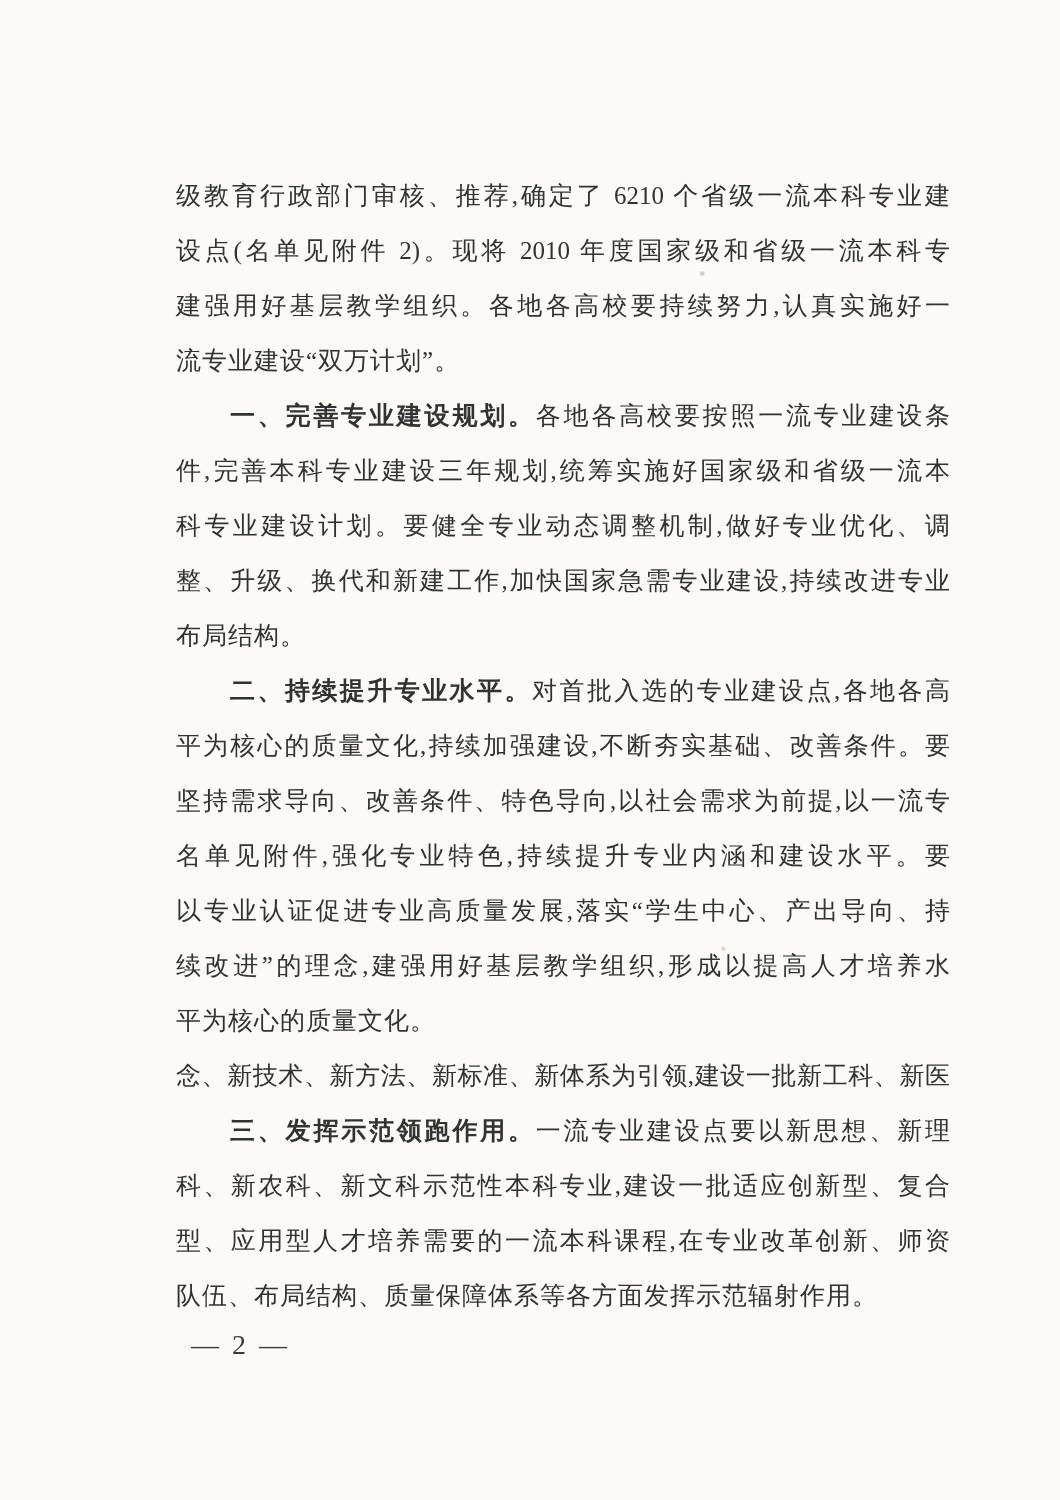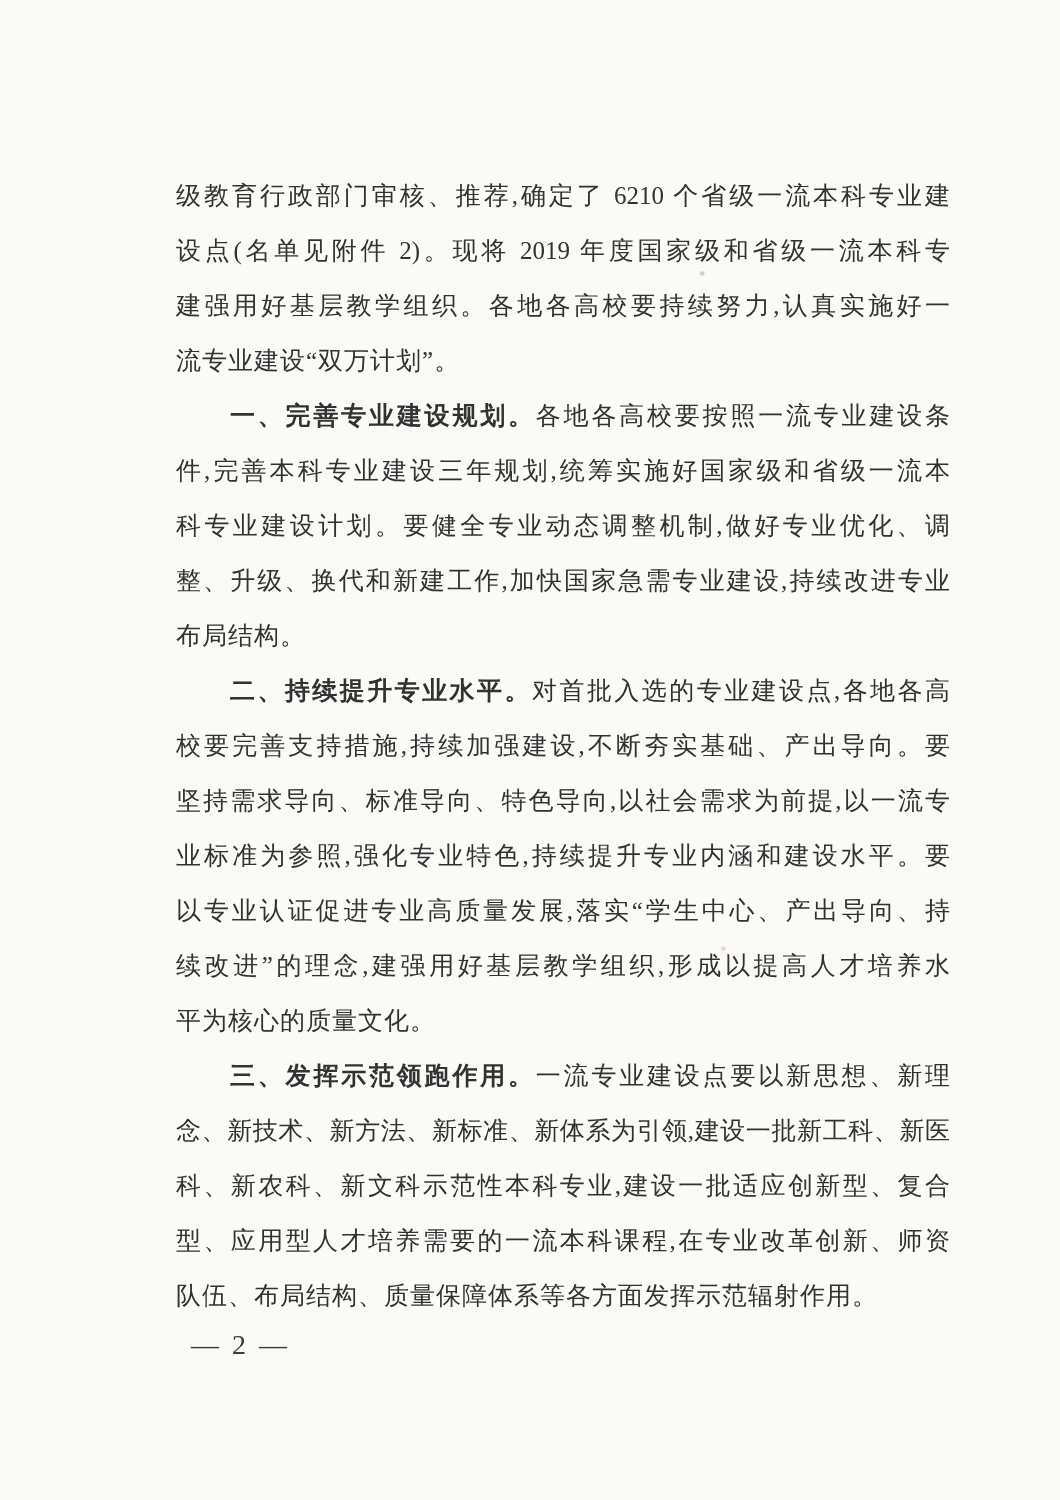--- a/index.html
+++ b/index.html
@@ -64,42 +64,42 @@
     color: #3a3a3a;
   }
 </style>
 </head>
 <body>
 
 <div class="page">
   <div class="text-block">
       <div>
         <div class="line">级教育行政部门审核、推荐,确定了 6210 个省级一流本科专业建</div>
-        <div class="line">设点(名单见附件 2)。现将 2019 年度国家级和省级一流本科专</div>
+        <div class="line">设点(名单见附件 2)。现将 2010 年度国家级和省级一流本科专</div>
         <div class="line">建强用好基层教学组织。各地各高校要持续努力,认真实施好一</div>
         <div class="line last">流专业建设“双万计划”。</div>
       </div>
       <div>
         <div class="line indent"><span class="heading">一、完善专业建设规划。</span>各地各高校要按照一流专业建设条</div>
         <div class="line">件,完善本科专业建设三年规划,统筹实施好国家级和省级一流本</div>
         <div class="line">科专业建设计划。要健全专业动态调整机制,做好专业优化、调</div>
         <div class="line">整、升级、换代和新建工作,加快国家急需专业建设,持续改进专业</div>
         <div class="line last">布局结构。</div>
       </div>
       <div>
         <div class="line indent"><span class="heading">二、持续提升专业水平。</span>对首批入选的专业建设点,各地各高</div>
-        <div class="line">校要完善支持措施,持续加强建设,不断夯实基础、产出导向。要</div>
-        <div class="line">坚持需求导向、标准导向、特色导向,以社会需求为前提,以一流专</div>
-        <div class="line">业标准为参照,强化专业特色,持续提升专业内涵和建设水平。要</div>
+        <div class="line">平为核心的质量文化,持续加强建设,不断夯实基础、改善条件。要</div>
+        <div class="line">坚持需求导向、改善条件、特色导向,以社会需求为前提,以一流专</div>
+        <div class="line">名单见附件,强化专业特色,持续提升专业内涵和建设水平。要</div>
         <div class="line">以专业认证促进专业高质量发展,落实“学生中心、产出导向、持</div>
         <div class="line">续改进”的理念,建强用好基层教学组织,形成以提高人才培养水</div>
         <div class="line last">平为核心的质量文化。</div>
       </div>
       <div>
+        <div class="line">念、新技术、新方法、新标准、新体系为引领,建设一批新工科、新医</div>
         <div class="line indent"><span class="heading">三、发挥示范领跑作用。</span>一流专业建设点要以新思想、新理</div>
-        <div class="line">念、新技术、新方法、新标准、新体系为引领,建设一批新工科、新医</div>
         <div class="line">科、新农科、新文科示范性本科专业,建设一批适应创新型、复合</div>
         <div class="line">型、应用型人才培养需要的一流本科课程,在专业改革创新、师资</div>
         <div class="line last">队伍、布局结构、质量保障体系等各方面发挥示范辐射作用。</div>
       </div>
     </div>
   <div class="footer">— 2 —</div>
 </div>
 
 </body></html>

